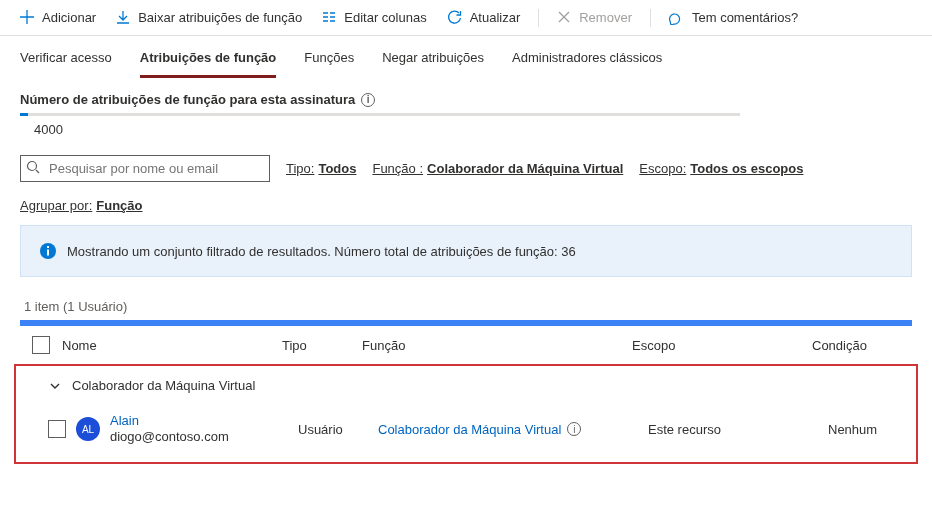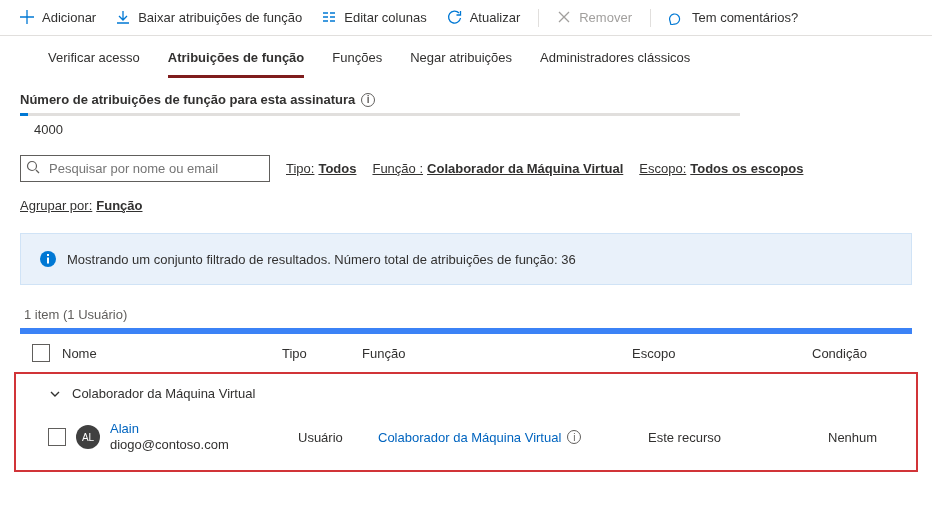--- a/index.html
+++ b/index.html
@@ -3,50 +3,50 @@
 <meta charset="utf-8">
 <style>
   * { box-sizing: border-box; font-family: "Segoe UI", Arial, sans-serif; }
   body { margin: 0; background: #fff; color: #323130; font-size: 13px; width: 932px; }
   .toolbar { display: flex; align-items: center; padding: 6px 12px; border-bottom: 1px solid #e1dfdd; gap: 4px; }
   .tb-btn { display: inline-flex; align-items: flex-start; gap: 8px; padding: 4px 8px; cursor: pointer; color: #323130; }
   .tb-btn.disabled { color: #a19f9d; cursor: default; }
   .tb-btn .ic { color: #0078d4; display:inline-flex; }
   .tb-btn.disabled .ic { color: #a19f9d; }
   .sep { width: 1px; height: 18px; background: #e1dfdd; margin: 0 6px; }
-  .tabs { display: flex; gap: 28px; padding: 14px 20px 0 20px; margin-left: 28px; }
+  .tabs { display: flex; gap: 28px; padding: 14px 20px 0 20px; }
   .tab { padding: 0 0 10px 0; cursor: pointer; color: #323130; }
   .tab.active { color: #323130; border-bottom: 3px solid #7f1d1d; font-weight: 700; }
   .section { padding: 14px 20px 0 20px; }
   .stats-label { font-weight: 600; display: flex; align-items: center; gap: 6px; }
   .stats-bar { height: 3px; background: #e1dfdd; margin-top: 6px; position: relative; width: 720px; }
   .stats-fill { height: 3px; background: #0078d4; width: 8px; }
   .stats-row { display: flex; margin-top: 6px; width: 720px; }
   .stats-row div:first-child { flex: 0 0 340px; padding-left: 14px; }
   .filters { display: flex; align-items: center; gap: 16px; padding: 18px 20px 0 20px; flex-wrap: wrap; text-decoration: underline; }
   .search-wrap { position: relative; width: 250px; }
   .search { width: 100%; padding: 5px 6px 5px 28px; border: 1px solid #605e5c; font-size: 13px; }
   .search-ic { position: absolute; left: 6px; top: 5px; color: #605e5c; }
   .pill { display: inline-flex; align-items: center; gap: 4px; font-size: 13px; user-select:none; }
   .pill b { font-weight: 600; }
-  .notice { margin: 20px 20px 0 20px; padding: 16px 18px; background: #e9f1fa; border: 1px solid #d0e3f6; display: flex; align-items: center; gap: 10px; }
+  .notice { margin: 12px 20px 0 20px; padding: 16px 18px; background: #e9f1fa; border: 1px solid #d0e3f6; display: flex; align-items: center; gap: 10px; }
   .notice-ic { color: #0078d4; flex-shrink:0; }
   .count { padding: 22px 24px 6px 24px; color: #605e5c; }
   .grid { padding: 0 20px 0 20px; }
   .hdr, .grp, .row { display: grid; grid-template-columns: 250px 80px 270px 180px 120px; align-items:center; }
   .hdr { border-top: 6px solid #3b82f6; padding: 10px 4px 10px 12px; color: #323130; }
   .chk { width: 18px; height: 18px; border: 1px solid #605e5c; background: #fff; display:inline-block; vertical-align:middle; }
   .hdr .c1 { display:flex; align-items:center; gap:12px; }
   .redbox { border: 2px solid #d13438; margin: 0 14px 8px 14px; padding-bottom: 8px; }
   .grp { padding: 12px 4px 12px 12px; }
   .grp .c1 { display:flex; align-items:center; gap:10px; }
   .chev { color:#323130; display:inline-flex; }
   .row { padding: 8px 4px 8px 12px; }
   .row .c1 { display:flex; align-items:center; gap:10px; }
-  .avatar { width:24px; height:24px; border-radius:50%; background:#404040; color:#fff; font-size:10px; display:flex; align-items:center; justify-content:center; }
+  .avatar { width:24px; height:24px; border-radius:50%; background:#1d4ed8; color:#fff; font-size:10px; display:flex; align-items:center; justify-content:center; }
   .user-lines { line-height:1.25; }
   .user-name { color:#0064bf; cursor:pointer; }
   .user-email { color:#323130; }
   .role-link { color:#0064bf; cursor:pointer; display:inline-flex; align-items:center; gap:6px; }
   .info-ic { width:14px; height:14px; border:1px solid #605e5c; border-radius:50%; display:inline-flex; align-items:center; justify-content:center; font-size:10px; color:#605e5c; }
   svg { display:block; }
 </style>
 </head>
 <body>
 

